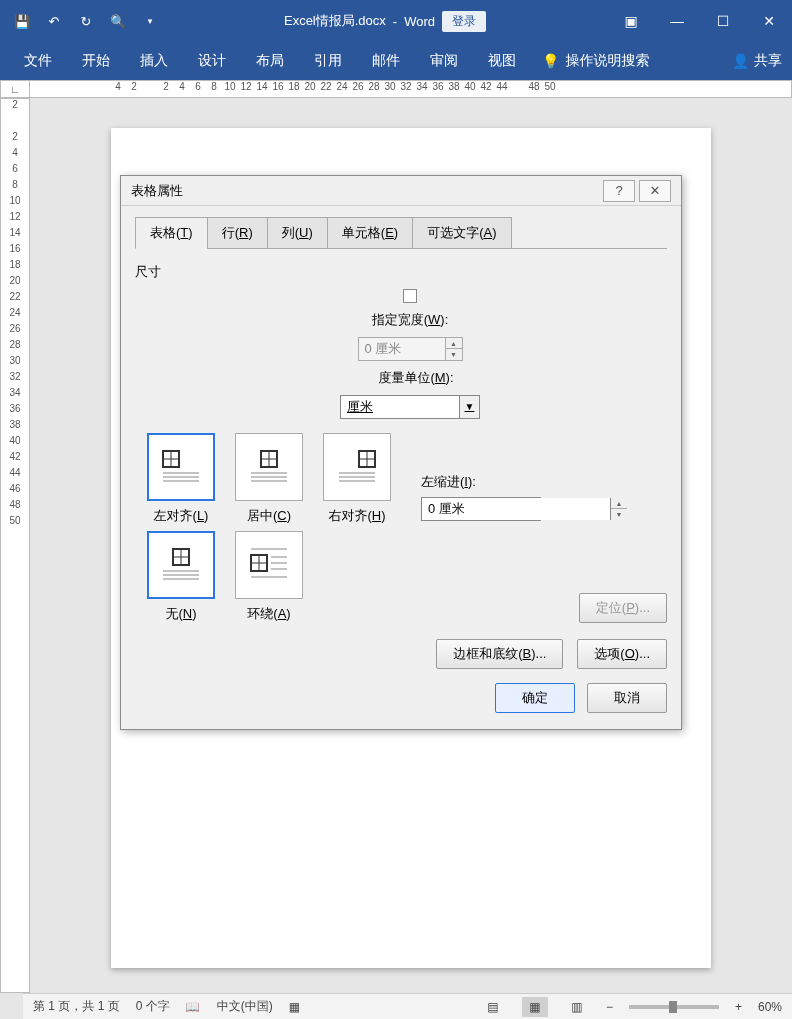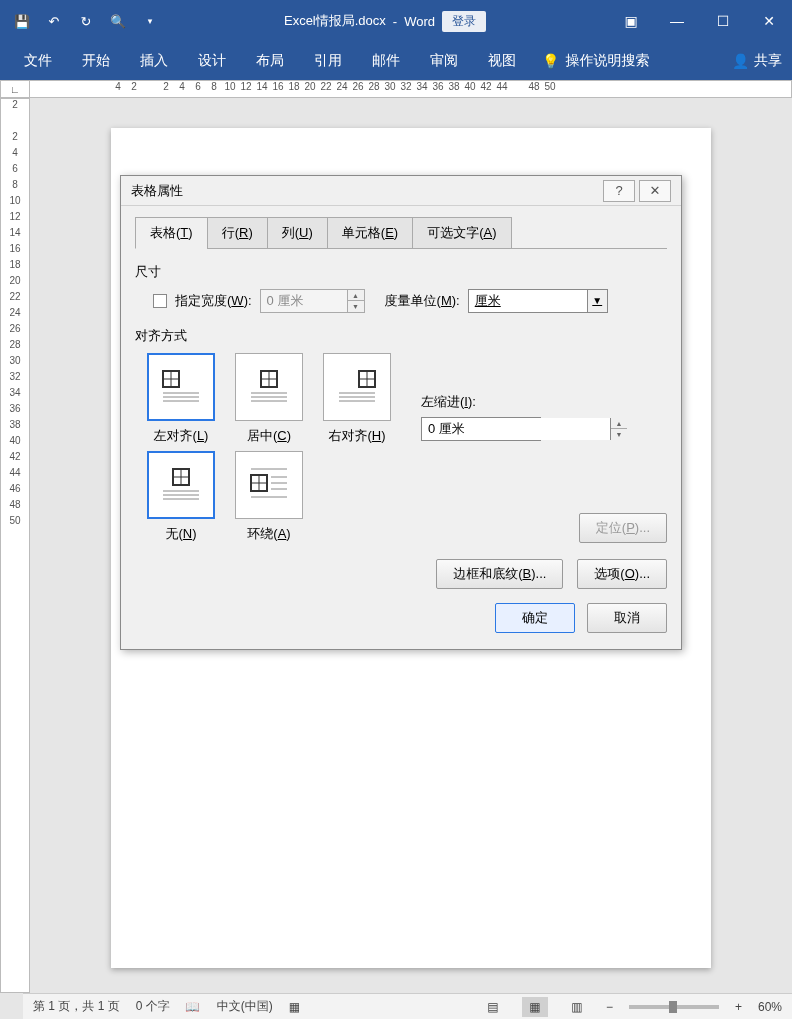--- a/index.html
+++ b/index.html
@@ -42,21 +42,21 @@
 
 
 .dlg-tabs { display: flex; border-bottom: 1px solid #aaa; margin-bottom: 14px; }
 .dlg-tab { padding: 6px 14px; border: 1px solid #aaa; background: #e4e4e4; margin-right: -1px; position: relative; top: 1px; font-size: 13px; }
 .dlg-tab.active { background: #f0f0f0; border-bottom: 1px solid #f0f0f0; }
 
 
 .section-lbl { font-size: 13px; margin: 6px 0 8px 0; }
 
 
-.size-row { display: flex; align-items: center; gap: 8px; padding-left: 18px; margin-bottom: 14px; }
+.size-row { display: flex; align-items: center; gap: 8px; padding-left: 18px; margin-bottom: 14px; flex-direction: column; }
 .chk { width: 14px; height: 14px; border: 1px solid #888; background: white; }
 .spin-input { display: flex; align-items: center; border: 1px solid #aaa; background: #f4f4f4; height: 24px; }
 .spin-input input { border: none; width: 86px; padding: 2px 6px; background: transparent; color: #888; font-size: 13px; }
 .spin-btns { display: flex; flex-direction: column; border-left: 1px solid #aaa; }
 .spin-btns div { width: 16px; height: 11px; font-size: 7px; text-align: center; line-height: 11px; color: #666; background: #f0f0f0; }
 .spin-btns div:first-child { border-bottom: 1px solid #aaa; }
 .combo { border: 1px solid #888; background: white; height: 24px; display: flex; align-items: center; width: 140px; text-decoration: underline; }
 .combo span { flex: 1; padding: 0 6px; font-size: 13px; }
 .combo .arrow { width: 20px; text-align: center; border-left: 1px solid #888; line-height: 22px; font-size: 10px; background: #f0f0f0; }
 
@@ -201,21 +201,20 @@
             <div>▼</div>
           </div>
       </div>
       <span style="margin-left:12px">度量单位(<span class="u">M</span>):</span>
       <div class="combo">
         <span>厘米</span>
         <div class="arrow">▼</div>
       </div>
     </div>
 
-    <div class="section-lbl">对齐方式</div>
     <div class="align-row">
       <div class="align-opt">
         <div class="align-box selected">
           <svg width="40" height="40">
               <rect x="2" y="4" width="16" height="16" fill="none" stroke="#333" stroke-width="2"></rect>
               <line x1="10" y1="4" x2="10" y2="20" stroke="#333"></line>
               <line x1="2" y1="12" x2="18" y2="12" stroke="#333"></line>
               <line x1="2" y1="26" x2="38" y2="26" stroke="#888"></line>
               <line x1="2" y1="30" x2="38" y2="30" stroke="#888"></line>
               <line x1="2" y1="34" x2="38" y2="34" stroke="#888"></line>

